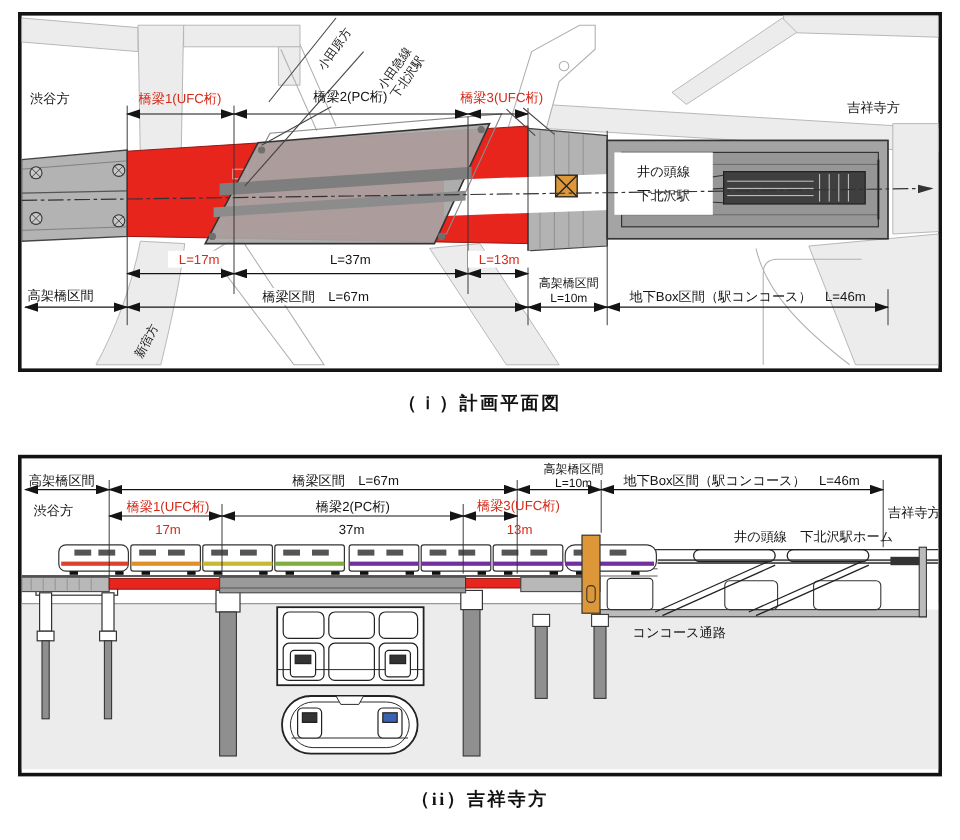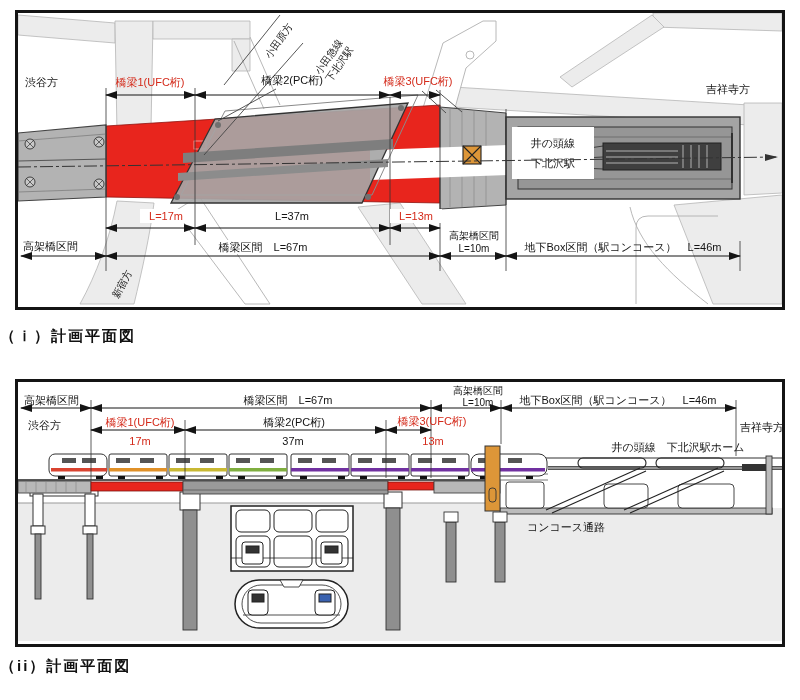--- a/index.html
+++ b/index.html
@@ -1,22 +1,22 @@
 <!DOCTYPE html>
 <html><head>
 <meta charset="utf-8">
 <style>
   html,body{margin:0;padding:0;background:#fff;}
   #stage{position:relative;width:800px;height:700px;background:#fff;overflow:hidden;
          font-family:"Liberation Sans","DejaVu Sans",sans-serif;}
   .panel{position:absolute;left:15px;width:764px;border:3px solid #141414;background:#fff;}
   #panel-plan{top:10px;height:294px;}
   #panel-section{top:379px;height:262px;}
-  .caption{position:absolute;left:0;width:800px;color:#111;
-           font-size:15px;font-weight:600;letter-spacing:2px;}
+  .caption{position:absolute;left:0;width:800px;text-align:center;color:#111;
+           font-size:15px;font-weight:600;letter-spacing:2px;font-family:Liberation Serif, serif;}
   #cap1{top:327px;} #cap2{top:657px;}
   svg{display:block;}
   text{font-family:"Liberation Sans","DejaVu Sans",sans-serif;font-size:11px;fill:#141414;}
   .red-t{fill:#d42a1a;}
   .sm{font-size:10px;}
   .dim{stroke:#141414;stroke-width:1;}
   .wit{stroke:#333;stroke-width:0.8;}
   .lead{stroke:#444;stroke-width:0.9;fill:none;}
 </style>
 </head>
@@ -423,15 +423,15 @@
     <text class="red-t" x="414" y="43" text-anchor="middle">橋梁3(UFC桁)</text>
     <text class="red-t" x="122" y="63" text-anchor="middle">17m</text>
     <text x="275" y="63" text-anchor="middle">37m</text>
     <text class="red-t" x="415" y="63" text-anchor="middle">13m</text>
     <text x="660" y="69" text-anchor="middle">井の頭線　下北沢駅ホーム</text>
     <text x="548" y="149" text-anchor="middle">コンコース通路</text>
   </g>
 </svg>
 </div>
 
-<div class="caption" id="cap2">（ii）計画平面図</div>
+<div class="caption" id="cap2">（ii）吉祥寺方</div>
 
 </div>
 
 </body></html>

